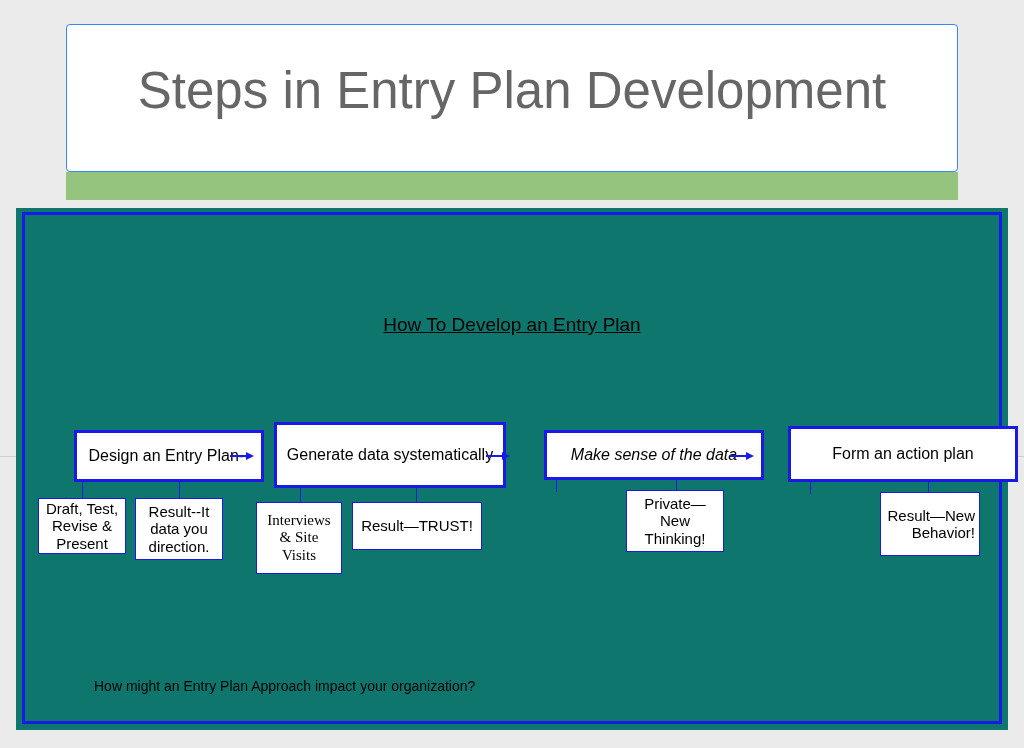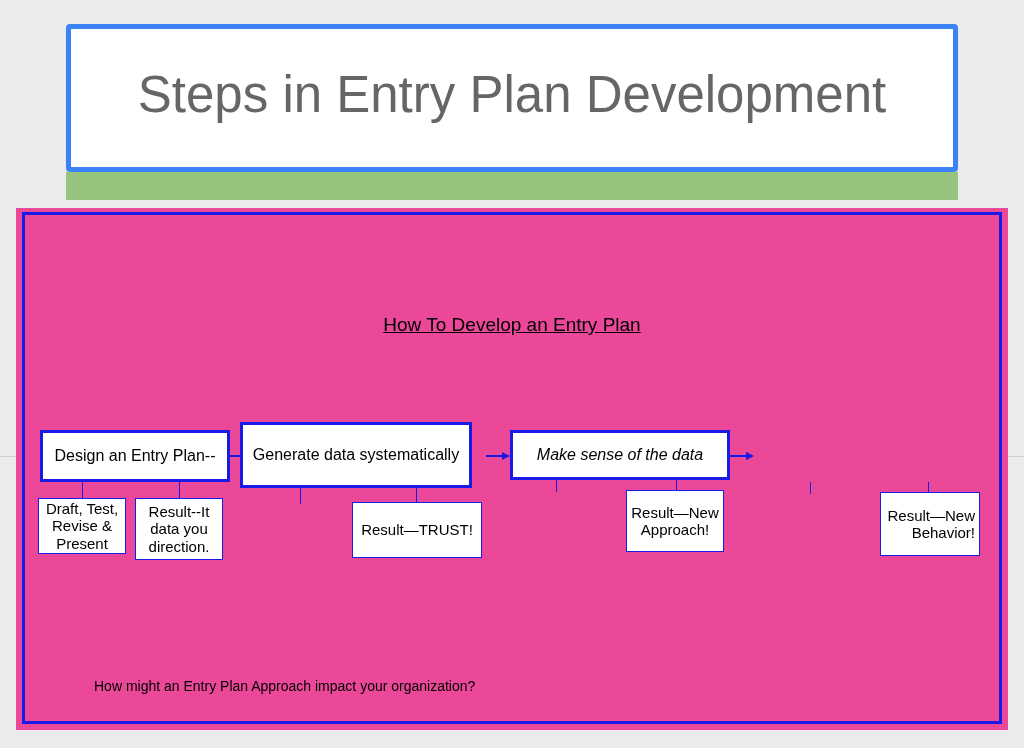--- a/index.html
+++ b/index.html
@@ -13,21 +13,21 @@
   }
 
   
   .title-card {
     position: absolute;
     left: 66px;
     top: 24px;
     width: 892px;
     height: 148px;
     background: #ffffff;
-    border: 5px solid #3b82f6;
+    border: 1px solid #3b82f6;
     border-radius: 4px;
     box-sizing: border-box;
   }
   .title-text {
     font-size: 51px;
     color: #666666;
     text-align: center;
     margin-top: 36px;
     font-weight: 400;
   }
@@ -41,21 +41,21 @@
     background: #94c47d;
   }
 
   
   .diagram-panel {
     position: absolute;
     left: 16px;
     top: 208px;
     width: 992px;
     height: 522px;
-    background: #ec4899;
+    background: #0f766e;
     box-sizing: border-box;
   }
   .blue-frame {
     position: absolute;
     left: 6px;
     top: 4px;
     right: 6px;
     bottom: 6px;
     border: 3px solid #1a1ae6;
     box-sizing: border-box;
@@ -86,20 +86,21 @@
     border: 3px solid #1a1ae6;
     background: #fff;
     box-sizing: border-box;
     display: flex;
     align-items: center;
     justify-content: center;
     font-size: 16px;
     color: #000;
     text-align: center;
     padding: 0 6px;
+    margin-left: 34px;
   }
 
   
   .sub {
     position: absolute;
     border: 1.5px solid #1a1ae6;
     background: #fff;
     box-sizing: border-box;
     display: flex;
     align-items: center;
@@ -164,29 +165,31 @@
   <div class="v-line" style="left:66px; top:274px; height:18px;"></div>
   <div class="v-line" style="left:163px; top:274px; height:18px;"></div>
   <div class="sub" style="left:22px; top:290px; width:88px; height:56px;">Draft, Test, Revise &amp; Present</div>
   <div class="sub" style="left:119px; top:290px; width:88px; height:62px;">Result--It data you direction.</div>
 
   <div class="h-arrow" style="left:214px; top:247px; width:22px;"></div>
 
   <div class="step" style="left:224px; top:214px; width:232px; height:66px;">Generate data systematically</div>
   <div class="v-line" style="left:284px; top:280px; height:16px;"></div>
   <div class="v-line" style="left:400px; top:280px; height:16px;"></div>
-  <div class="sub" style="left:336px; top:294px; width:130px; height:56px;">Result—TRUST!</div>
+  <div class="sub serif" style="left:240px; top:294px; width:86px; height:72px; font-size:15px;">Interviews &amp; Site Visits</div>
+  <div class="sub" style="left:336px; top:294px; width:130px; height:48px;">Result—TRUST!</div>
 
   <div class="h-arrow" style="left:470px; top:247px; width:22px;"></div>
 
   <div class="step" style="left:494px; top:222px; width:220px; height:50px;font-style:italic;">Make sense of the data</div>
   <div class="v-line" style="left:540px; top:272px; height:12px;"></div>
   <div class="v-line" style="left:660px; top:272px; height:12px;"></div>
-  <div class="sub" style="left:610px; top:282px; width:98px; height:62px;">Result—New Approach!</div>
+  <div class="sub" style="left:610px; top:282px; width:98px; height:62px;">Private—New Thinking!</div>
 
   <div class="h-arrow" style="left:714px; top:247px; width:22px;"></div>
 
+  <div class="step" style="left:738px; top:218px; width:230px; height:56px;">Form an action plan</div>
   <div class="v-line" style="left:794px; top:274px; height:12px;"></div>
   <div class="v-line" style="left:912px; top:274px; height:12px;"></div>
   <div class="sub" style="left:864px; top:284px; width:100px; height:64px;text-align:right;">Result—New Behavior!</div>
 
   <div class="footer-q">How might an Entry Plan Approach impact your organization?</div>
 </div>
 
 </body></html>

